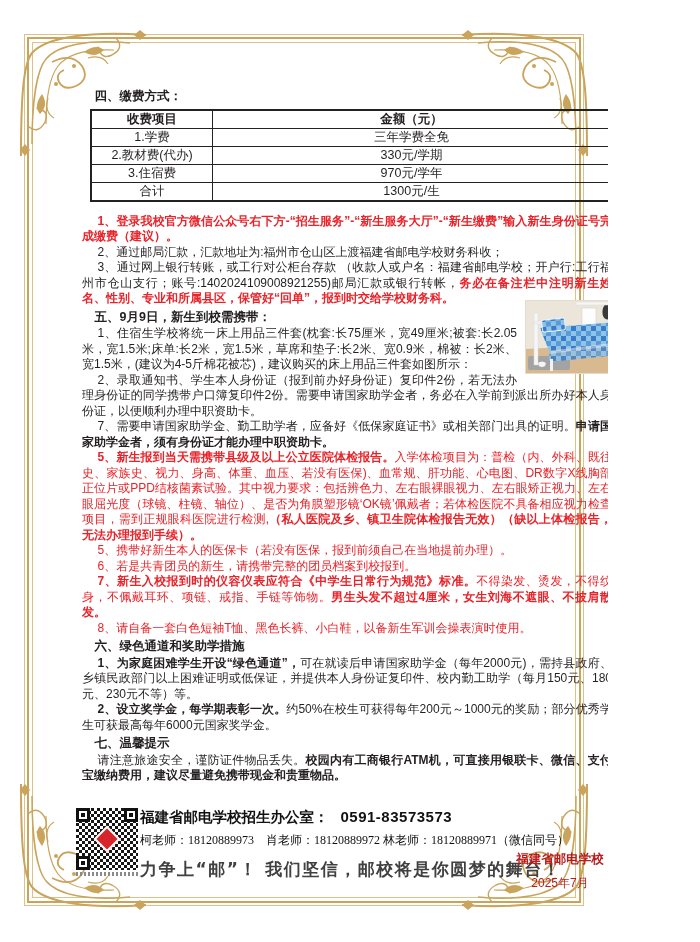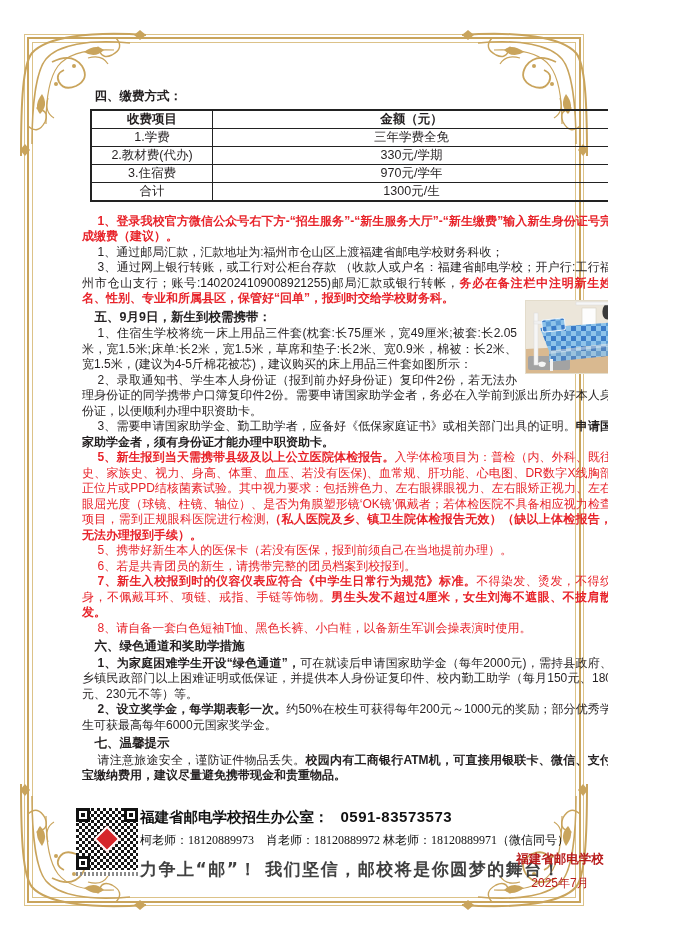--- a/index.html
+++ b/index.html
@@ -180,21 +180,21 @@
         <td>970元/学年</td>
       </tr>
       <tr>
         <td class="c1">合计</td>
         <td>1300元/生</td>
       </tr>
     </tbody>
       </table>
 
     <p><span class="red b">1、登录我校官方微信公众号右下方-“招生服务”-“新生服务大厅”-“新生缴费”输入新生身份证号完成缴费（建议）。</span></p>
-    <p><span>1、通过邮局汇款，汇款地址为:福州市仓山区上渡福建省邮电学校财务科收；</span></p>
+    <p><span>2、通过邮局汇款，汇款地址为:福州市仓山区上渡福建省邮电学校财务科收；</span></p>
     <p><span>3、通过网上银行转账，或工行对公柜台存款 （收款人或户名：福建省邮电学校；开户行:工行福州市仓山支行；账号:1402024109008921255)邮局汇款或银行转帐，</span><span class="red b">务必在备注栏中注明新生姓名、性别、专业和所属县区，保管好“回单”，报到时交给学校财务科。</span></p>
 
     <div>
 
       <svg class="bedimg" viewBox="0 0 118 72">
         <defs>
           <pattern id="chk" width="10" height="10" patternUnits="userSpaceOnUse">
             <rect width="10" height="10" fill="#8fc4ea"></rect>
             <rect width="5" height="5" fill="#5b9bd5"></rect>
             <rect x="5" y="5" width="5" height="5" fill="#3a7bc8"></rect>
@@ -218,21 +218,21 @@
         </g>
         <rect x="86" y="52" width="22" height="12" fill="#b08a5a" stroke="#8a6a40" stroke-width="0.6"></rect>
         <rect x="24" y="58" width="3" height="12" fill="#f2f2f2"></rect>
         <rect x="98" y="52" width="3" height="13" fill="#f2f2f2"></rect>
         <path d="M12 62 q 4 -3 8 0 l-1 3 q -3 2 -6 0z" fill="#f5f5f5"></path>
       </svg>
 
       <div class="h">五、9月9日，新生到校需携带：</div>
       <p><span>1、住宿生学校将统一床上用品三件套(枕套:长75厘米，宽49厘米;被套:长2.05米，宽1.5米;床单:长2米，宽1.5米，草席和垫子:长2米、宽0.9米，棉被：长2米、宽1.5米，(建议为4-5斤棉花被芯)，建议购买的床上用品三件套如图所示：</span></p>
       <p><span>2、录取通知书、学生本人身份证（报到前办好身份证）复印件2份，若无法办理身份证的同学携带户口簿复印件2份。需要申请国家助学金者，务必在入学前到派出所办好本人身份证，以便顺利办理中职资助卡。</span></p>
-      <p><span>3、需要申请国家助学金、勤工助学者，应备好《低保家庭证书》或相关部门出具的证明。</span><span class="b">申请国家助学金者，须有身份证才能办理中职资助卡。</span></p>
+      <p><span>7、需要申请国家助学金、勤工助学者，应备好《低保家庭证书》或相关部门出具的证明。</span><span class="b">申请国家助学金者，须有身份证才能办理中职资助卡。</span></p>
       <p class="red"><span class="b">5、新生报到当天需携带县级及以上公立医院体检报告。</span><span>入学体检项目为：普检（内、外科、既往史、家族史、视力、身高、体重、血压、若没有医保)、血常规、肝功能、心电图、DR数字X线胸部正位片或PPD结核菌素试验。其中视力要求：包括辨色力、左右眼裸眼视力、左右眼矫正视力、左右眼屈光度（球镜、柱镜、轴位）、是否为角膜塑形镜‘OK镜’佩戴者；若体检医院不具备相应视力检查项目，需到正规眼科医院进行检测,</span><span class="b">（私人医院及乡、镇卫生院体检报告无效）（缺以上体检报告，无法办理报到手续）。</span></p>
       <p class="red"><span>5、携带好新生本人的医保卡（若没有医保，报到前须自己在当地提前办理）。</span></p>
       <p class="red"><span>6、若是共青团员的新生，请携带完整的团员档案到校报到。</span></p>
       <p class="red"><span class="b">7、新生入校报到时的仪容仪表应符合《中学生日常行为规范》标准。</span><span>不得染发、烫发，不得纹身，不佩戴耳环、项链、戒指、手链等饰物。</span><span class="b">男生头发不超过4厘米，女生刘海不遮眼、不披肩散发。</span></p>
       <p class="red"><span>8、请自备一套白色短袖T恤、黑色长裤、小白鞋，以备新生军训会操表演时使用。</span></p>
     </div>
 
     <div class="h">六、绿色通道和奖助学措施</div>
     <p><span class="b">1、为家庭困难学生开设“绿色通道”，</span><span>可在就读后申请国家助学金（每年2000元)，需持县政府、乡镇民政部门以上困难证明或低保证，并提供本人身份证复印件、校内勤工助学（每月150元、180元、230元不等）等。</span></p>
     <p><span class="b">2、设立奖学金，每学期表彰一次。</span><span>约50%在校生可获得每年200元～1000元的奖励；部分优秀学生可获最高每年6000元国家奖学金。</span></p>

